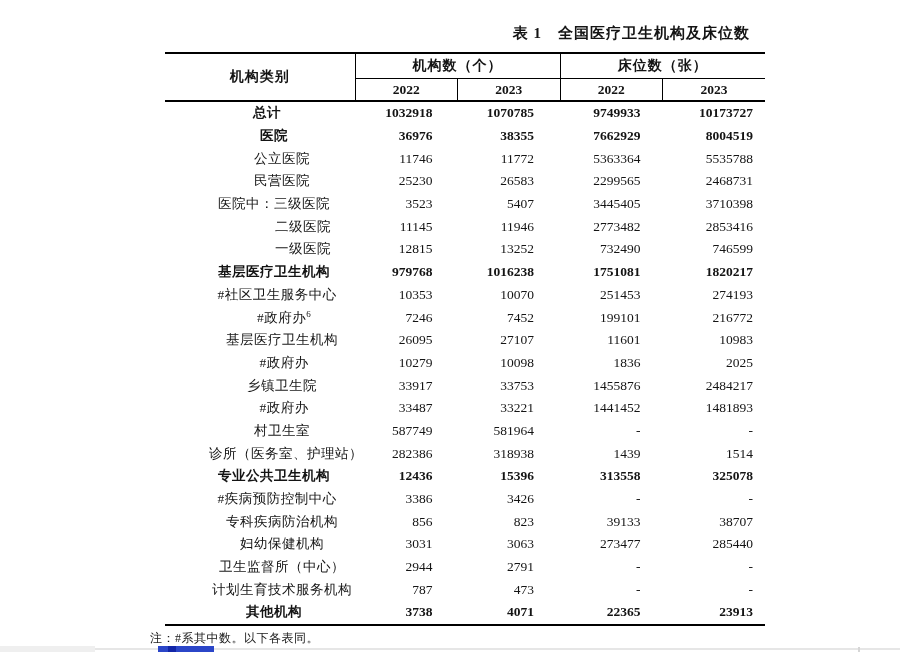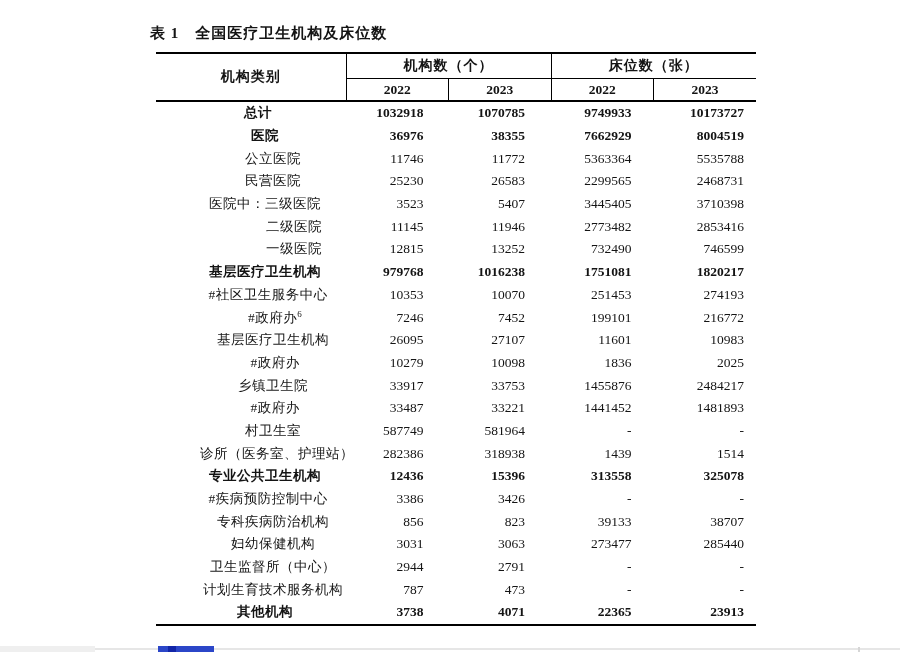--- a/index.html
+++ b/index.html
@@ -1,25 +1,25 @@
 <!DOCTYPE html>
 <html><head>
 <meta charset="utf-8">
 <style>
   html,body{margin:0;padding:0;background:#ffffff;}
   .page{
     position:relative;width:900px;height:652px;background:#ffffff;overflow:hidden;
     font-family:"Liberation Serif","DejaVu Serif",serif;color:#141414;
   }
   .doc-title{
-    position:absolute;left:150px;top:24px;width:600px;text-align:left;
+    position:absolute;left:150px;top:24px;width:600px;text-align:right;
     font-size:15px;font-weight:bold;letter-spacing:1px;
   }
   table.stats{
-    position:absolute;left:156px;top:52px;width:600px;
+    position:absolute;left:165px;top:52px;width:600px;
     border-collapse:collapse;table-layout:fixed;
     border-top:2px solid #000;border-bottom:2px solid #000;
     font-size:13.5px;
   }
   col.c-label{width:190px;}
   col.c-num{width:102.5px;}
   thead th{font-weight:bold;font-size:14px;padding:0;vertical-align:middle;text-align:center;}
   th.cat{border-right:1.5px solid #000;height:45px;letter-spacing:1px;}
   tr.grp-row th{height:24px;border-bottom:1px solid #000;letter-spacing:1px;}
   th.grp-inst{border-right:1.5px solid #000;}
@@ -238,19 +238,20 @@
       <tr class="bold lvl1">
         <td class="lbl"><span>其他机构</span><sup></sup></td>
         <td class="num n1">3738</td>
         <td class="num n2">4071</td>
         <td class="num n3">22365</td>
         <td class="num n4">23913</td>
       </tr>
     </tbody>
   </table>
 
+  <div class="footnote">注：#系其中数。以下各表同。</div>
 
   <div class="page-gap-line"></div>
   <div class="page-gap-left"></div>
   <div class="page-gap-seam"></div>
   <div class="next-page-sliver"></div>
 
 </div>
 
 </body></html>

